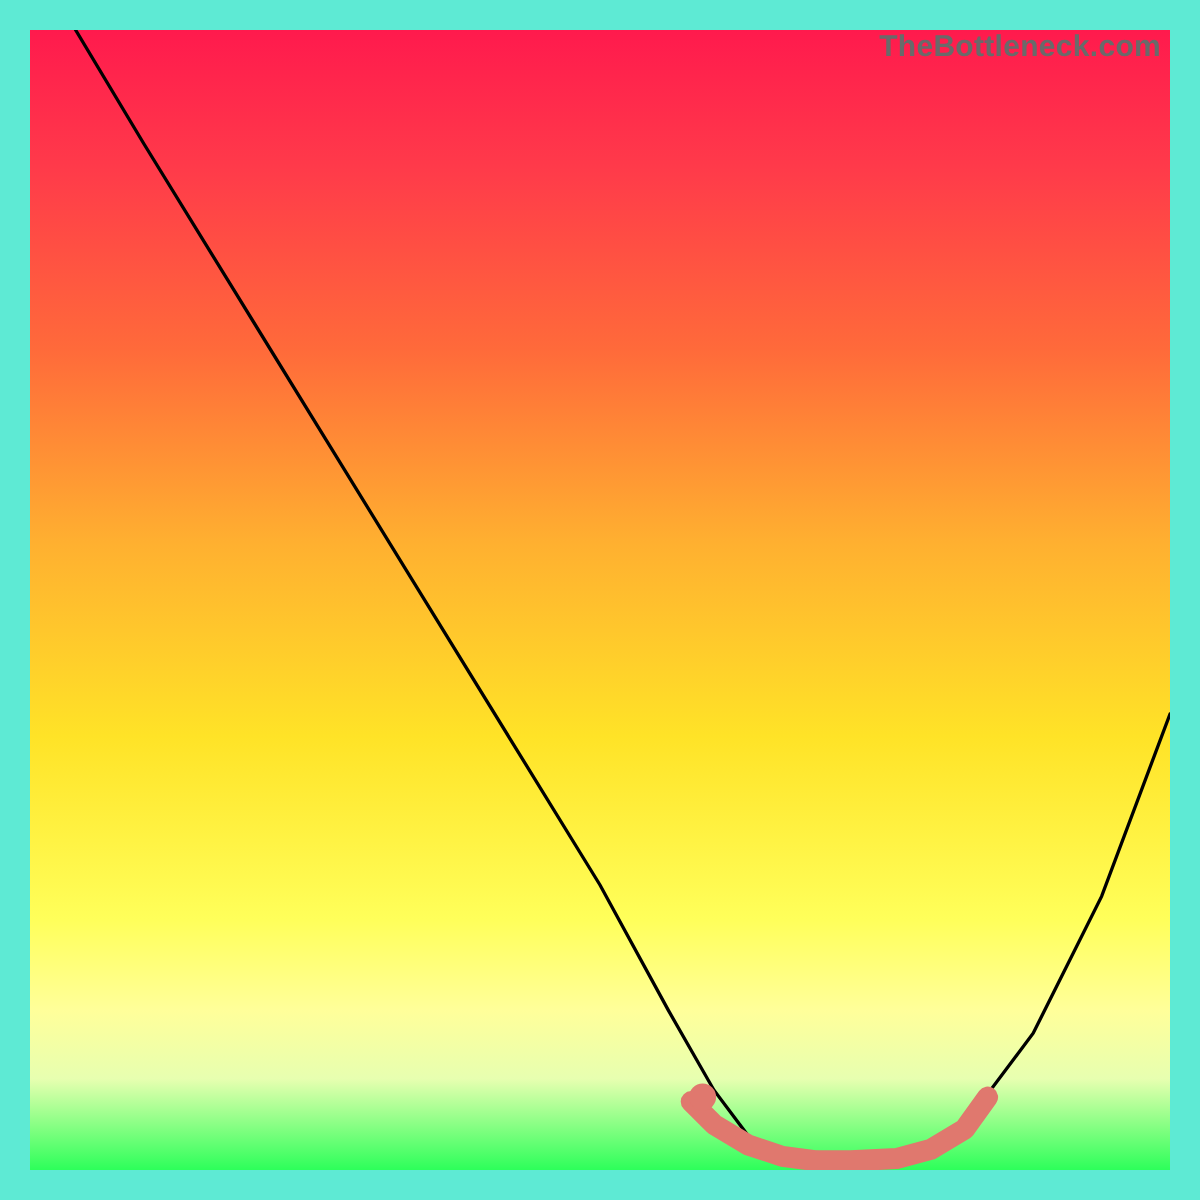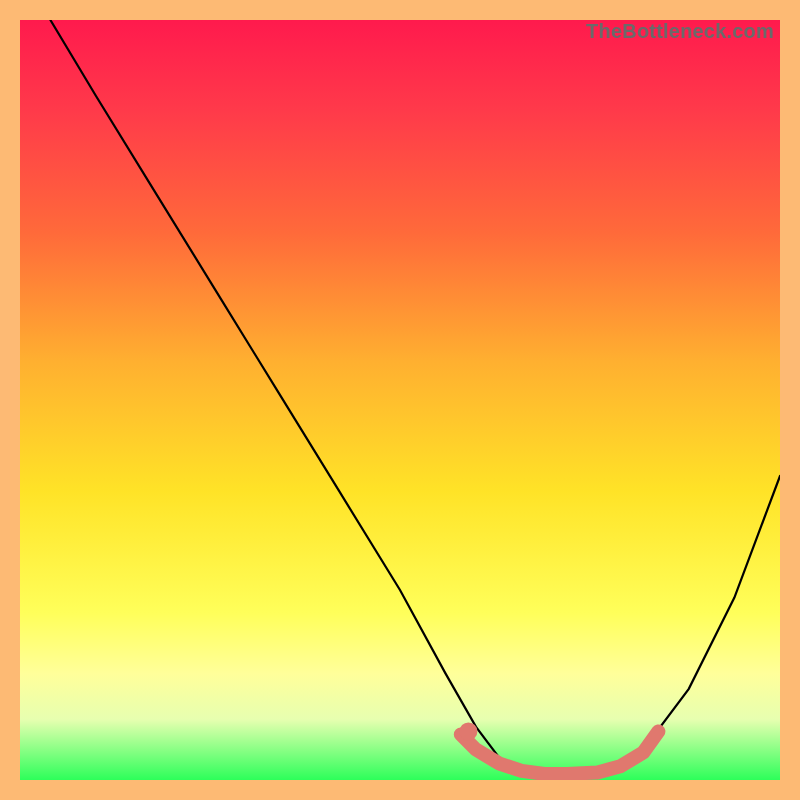--- a/index.html
+++ b/index.html
@@ -1,21 +1,21 @@
 <!DOCTYPE html>
 <html><head>
 <meta charset="utf-8">
 <style>
   * { margin: 0; padding: 0; box-sizing: border-box; }
   html, body { width: 800px; height: 800px; overflow: hidden; background: #000; }
   .frame {
     position: relative;
     width: 800px;
     height: 800px;
-    background: #fdba74;
+    background: #5eead4;
   }
   .plot-area {
     position: absolute;
     left: 20px;
     top: 20px;
     width: 760px;
     height: 760px;
     overflow: hidden;
   }
   .gradient-bg {

